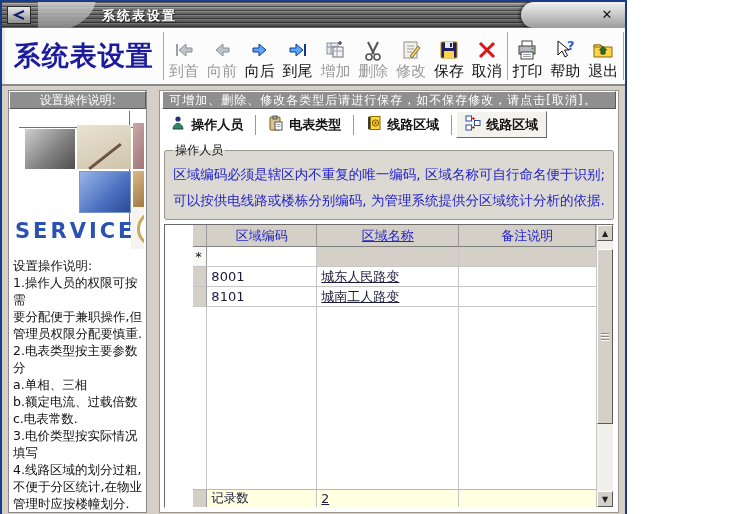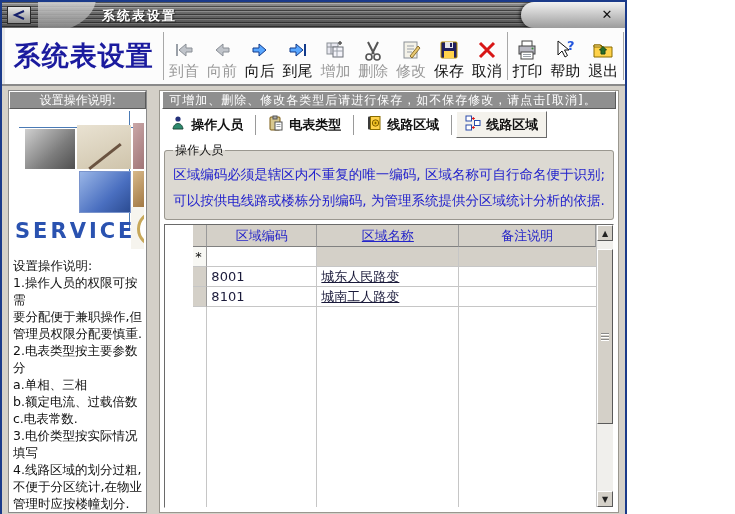--- a/index.html
+++ b/index.html
@@ -386,20 +386,26 @@
             <div class="gcell c1">8101</div>
             <div class="gcell c2">城南工人路变</div>
             <div class="gcell c3"></div>
           </div>
           <div class="grow filler">
             <div class="gcell c-marker"></div>
             <div class="gcell c1"></div>
             <div class="gcell c2"></div>
             <div class="gcell c3"></div>
           </div>
+          <div class="grow footer">
+            <div class="gcell c-marker"></div>
+            <div class="gcell c1">记录数</div>
+            <div class="gcell c2">2</div>
+            <div class="gcell c3"></div>
+          </div>
         </div>
         <div class="vscroll">
           <div class="sb-btn">▲</div>
           <div class="sb-track">
             <div class="sb-space-top"></div>
             <div class="sb-thumb">
                 <i></i>
                 <i></i>
                 <i></i>
               </div>

